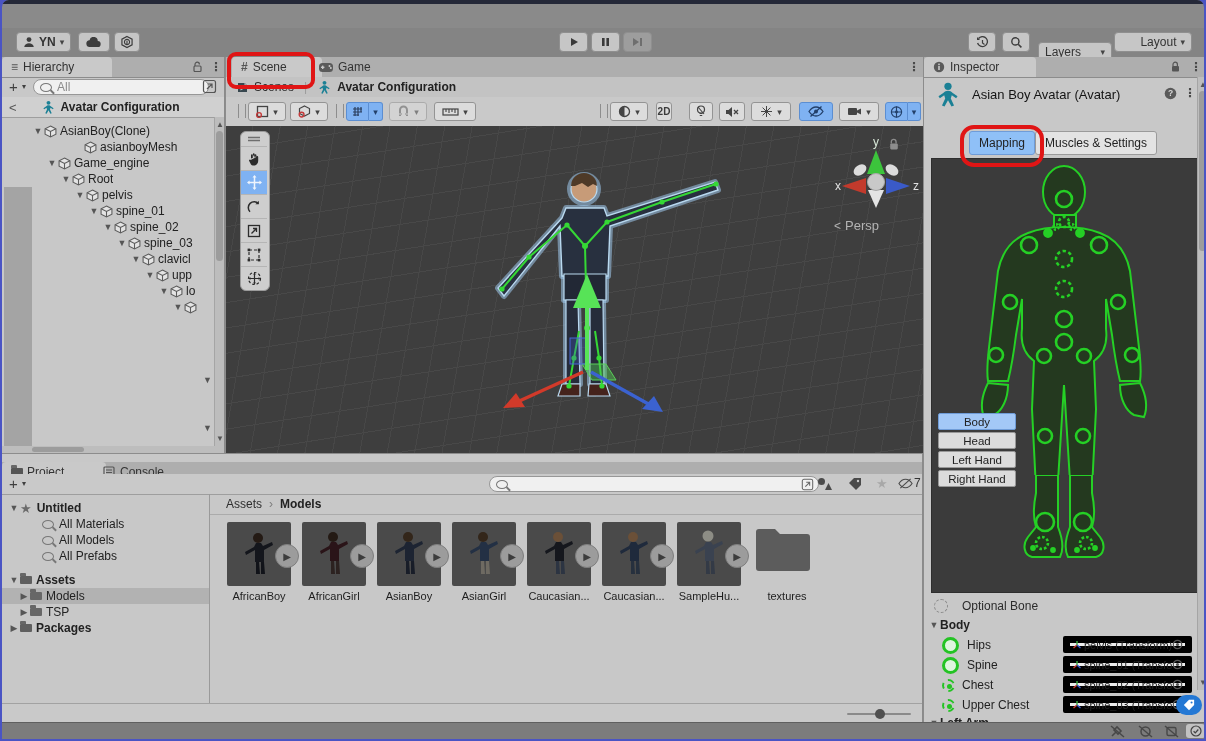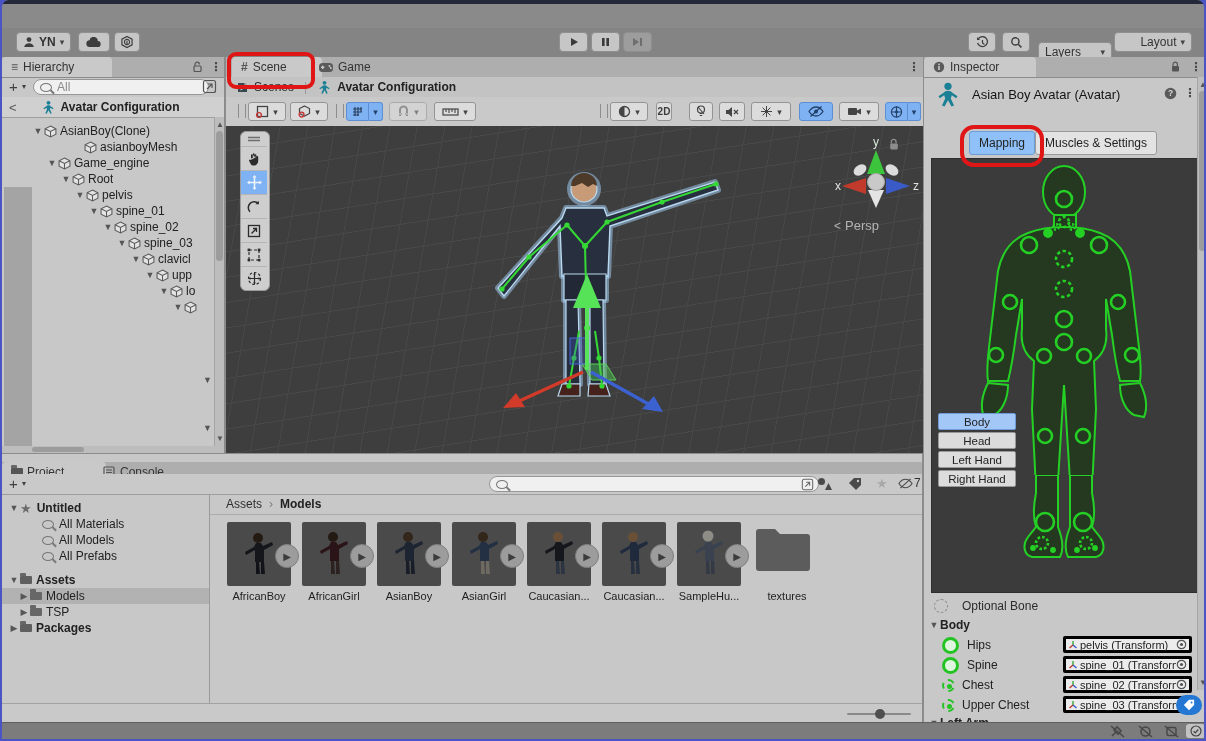--- a/index.html
+++ b/index.html
@@ -40,21 +40,21 @@
   .sbtn.blue{background:#7fb2f2;border-color:#5b8ed2;}
   .handle{width:6px;height:14px;border-left:1px solid #8d8d8d;border-right:1px solid #8d8d8d;}
   
   .anno{position:absolute;border:4px solid #e01515;border-radius:9px;pointer-events:none;z-index:50;}
   
   .partbtn{position:absolute;left:0;width:78px;height:17px;background:#dcdcdc;border:1px solid #989898;border-radius:2px;display:flex;align-items:center;justify-content:center;font-size:11.5px;box-sizing:border-box;}
   .partbtn.sel{background:#a3c8f7;border-color:#6f9cd8;}
   .bone-req{width:11px;height:11px;border-radius:50%;border:3px solid #24c324;background:#dff5df;box-sizing:content-box;}
   .bone-opt{width:13px;height:13px;border-radius:50%;border:2px dashed #24c324;position:relative;box-sizing:border-box;}
   .bone-opt::after{content:"";position:absolute;left:3px;top:3px;width:5px;height:5px;border-radius:50%;background:#24c324;}
-  .objfield{position:absolute;height:17px;background:#ececec;border:3px solid #000000;border-radius:2px;display:flex;align-items:center;padding:0 2px;box-sizing:border-box;font-size:11px;color:#222;}
+  .objfield{position:absolute;height:17px;background:#ececec;border:7px solid #000000;border-radius:2px;display:flex;align-items:center;padding:0 2px;box-sizing:border-box;font-size:11px;color:#222;}
   .scrolltrack{position:absolute;background:#bdbdbd;border-left:1px solid #a5a5a5;}
   .scrollthumb{position:absolute;background:#9c9c9c;border-radius:4px;}
   .arrowglyph{color:#555;font-size:8px;position:absolute;}
   
   .thumb{position:absolute;width:64px;height:64px;background:#4a4a4a;border-radius:2px;}
   .playbadge{position:absolute;right:-8px;top:22px;width:22px;height:22px;border-radius:50%;background:#9c9c9c;border:1px solid #7e7e7e;display:flex;align-items:center;justify-content:center;color:#3c3c3c;font-size:10px;}
   .thlabel{position:absolute;width:76px;text-align:center;font-size:11px;color:#1e1e1e;white-space:nowrap;overflow:hidden;}
   
   .tool{width:26px;height:23px;display:flex;align-items:center;justify-content:center;border-bottom:1px solid #b5b5b5;}
   .tool.sel{background:#7fb2f2;}

